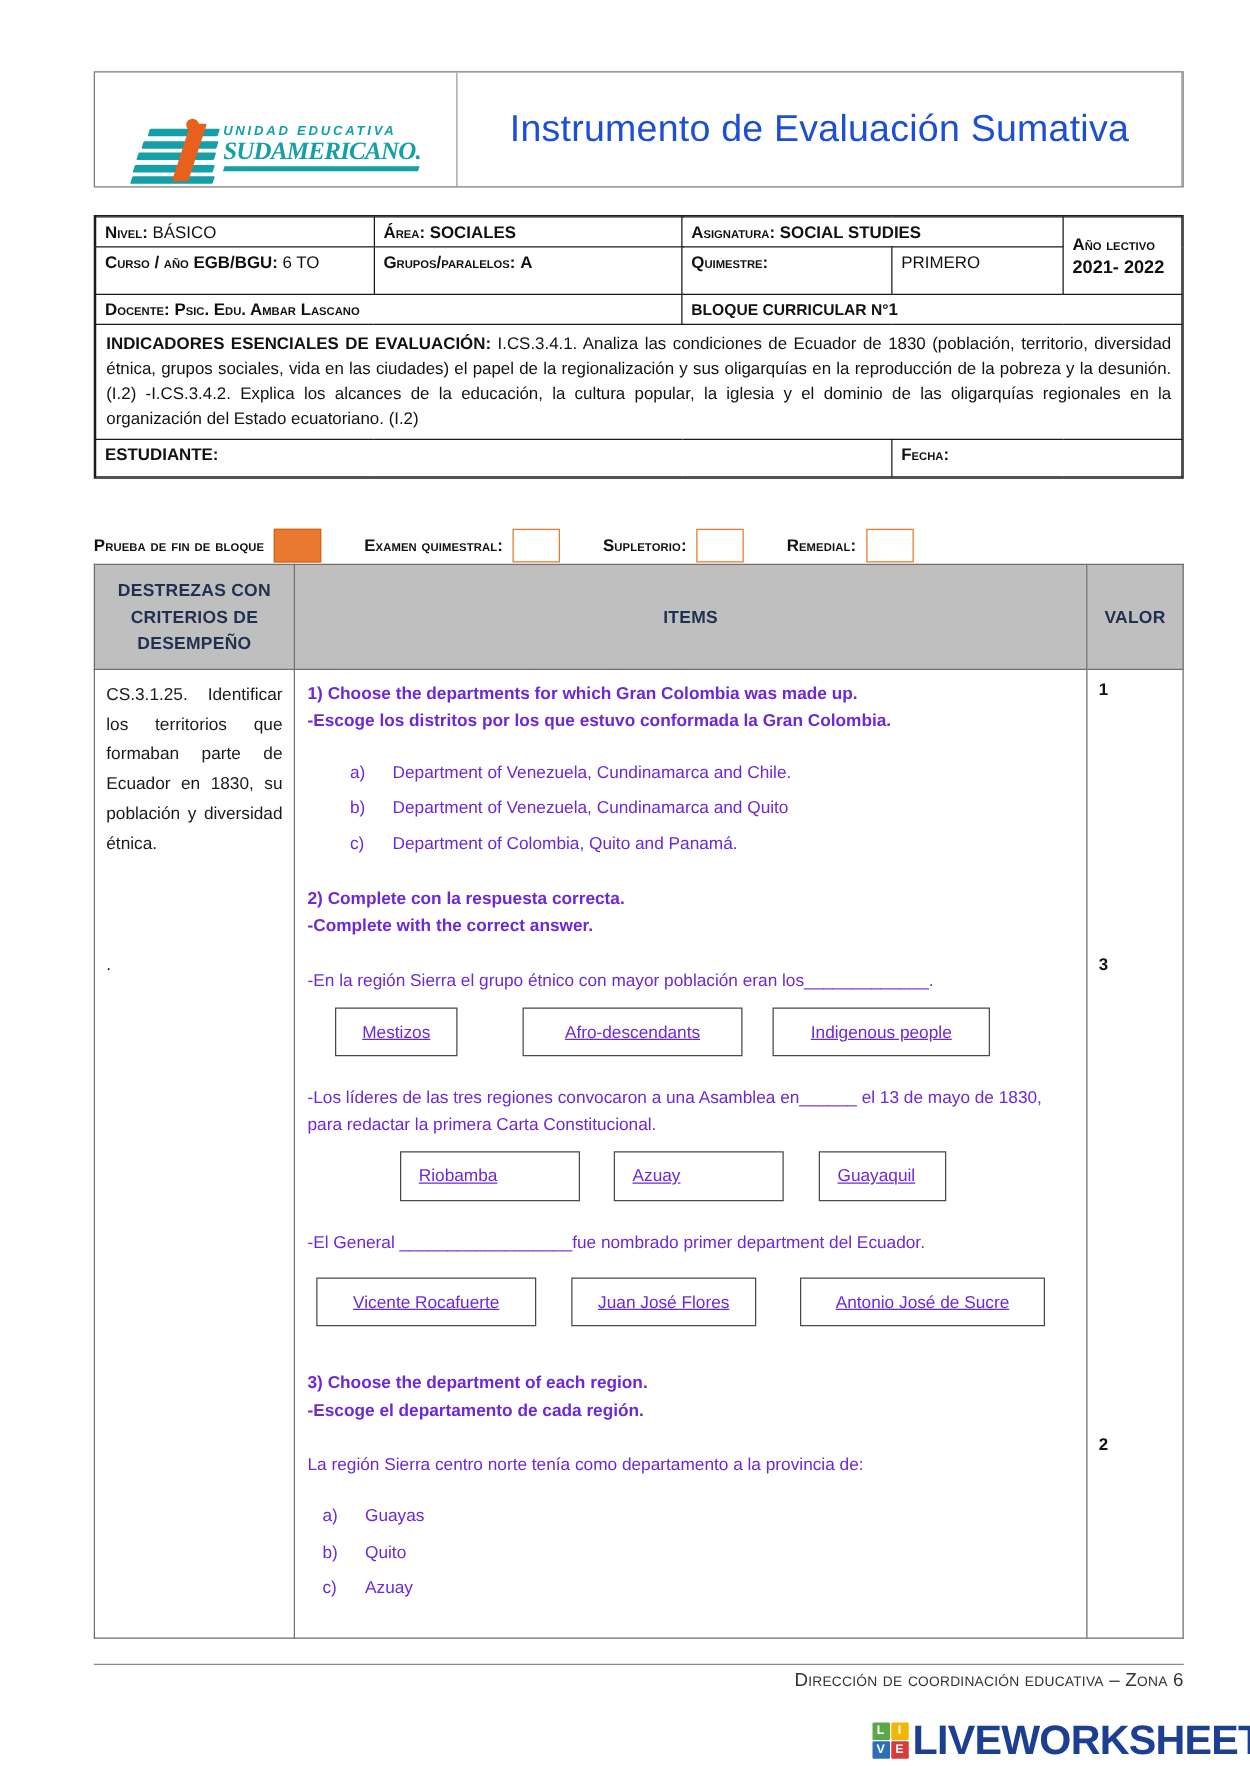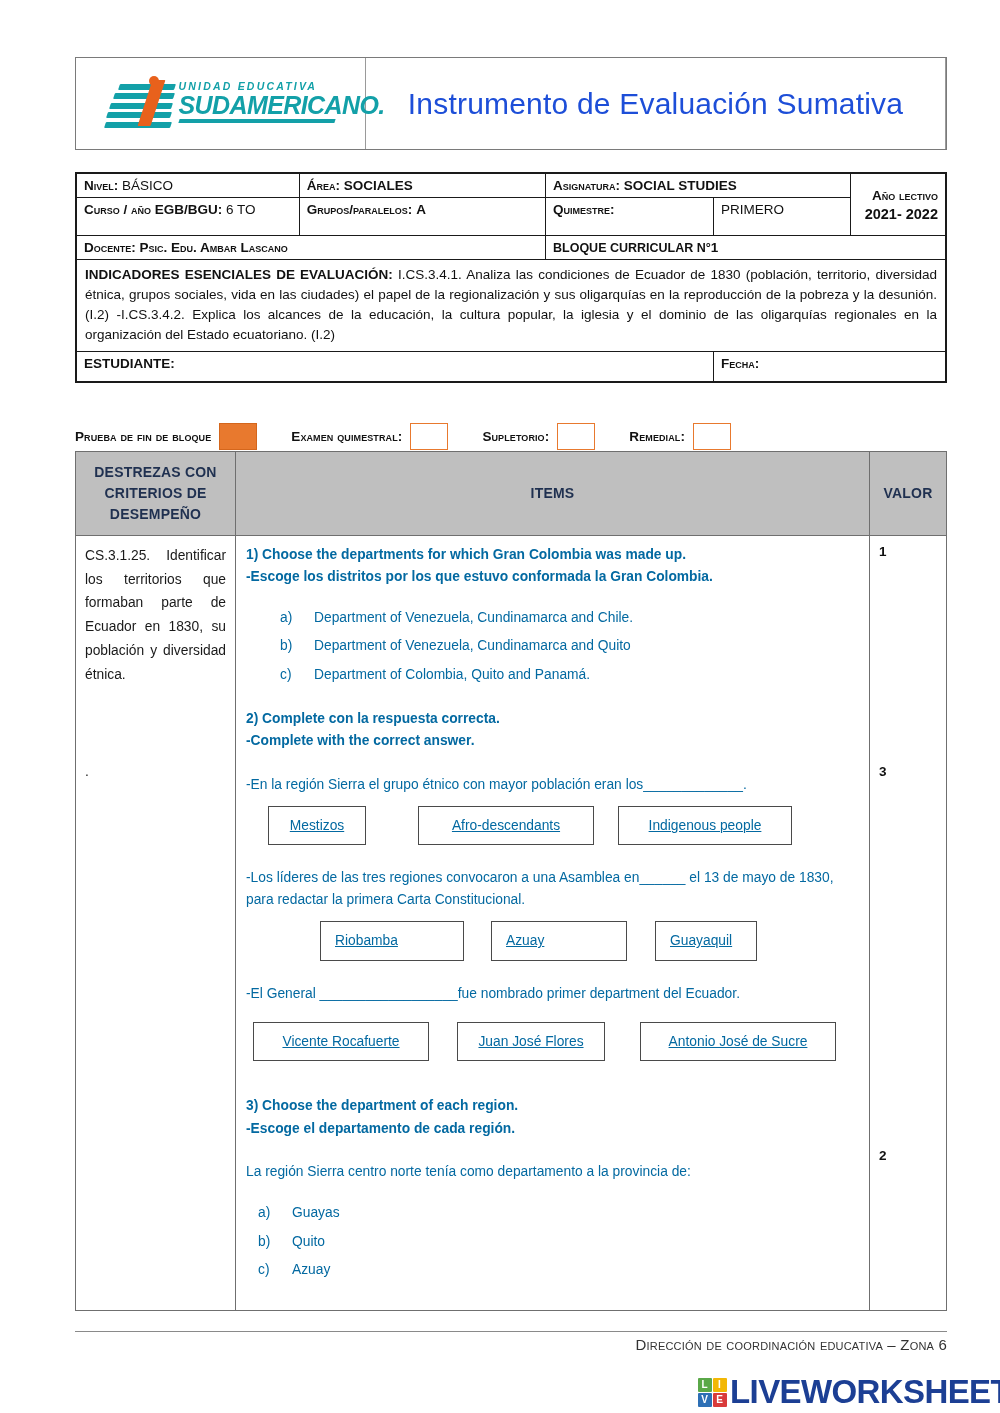--- a/index.html
+++ b/index.html
@@ -25,21 +25,21 @@
     position: absolute;
     left: 75px; top: 57px;
     width: 872px; height: 93px;
     border: 1px solid #7a7a7a;
     display: flex;
     background: #fff;
   }
   .hdr-logo {
     width: 290px;
     border-right: 1px solid #9a9a9a;
-    display: flex; align-items: center; justify-content: center;
+    display: flex; align-items: flex-end; justify-content: center;
   }
   .hdr-title {
     flex: 1;
     border-right: 1px solid #9a9a9a;
     display: flex; align-items: center; justify-content: center;
     text-align: center;
   }
   .hdr-title span {
     font-family: Liberation Sans, sans-serif;
     font-size: 30px;
@@ -95,22 +95,22 @@
     width: 158px;
   }
   .logo-small {
     font-family: "Liberation Sans", sans-serif;
     font-size: 10.5px; font-weight: bold; font-style: italic;
     color: #13a0a8;
     letter-spacing: 2.2px;
     white-space: nowrap;
   }
   .logo-big {
-    font-family: Liberation Sans, sans-serif;
-    font-size: 25px; font-weight: bold; font-style: italic;
+    font-family: Liberation Serif, serif;
+    font-size: 20px; font-weight: bold; font-style: italic;
     color: #13a0a8;
     letter-spacing: -0.6px;
     line-height: 1.05;
     white-space: nowrap;
   }
   .logo-rule {
     margin-top: 1px;
     height: 4px; width: 156px;
     background: #13a0a8;
     transform: skewX(-18deg);
@@ -131,21 +131,21 @@
     vertical-align: top;
     font-size: 13.5px;
     color: #111;
   }
   .sc-reg {
     font-variant: small-caps;
     font-weight: normal;
   }
   .lbl { font-variant: small-caps; font-weight: bold; }
   .anio-cell {
-    text-align: right;
+    text-align: left;
     vertical-align: middle !important;
   }
   .anio-top {
     font-variant: small-caps; font-weight: bold; font-size: 13.5px;
   }
   .anio-bot {
     font-weight: bold; font-size: 14.5px; padding-top: 3px;
   }
   .indic {
     font-size: 13.6px;
@@ -210,21 +210,21 @@
     text-align: justify;
     text-align-last: justify;
     color: #1a1a1a;
     height: 775px;
   }
   .cell-destreza .dot { display:block; margin-top: 74px; text-align: left; text-align-last: left;}
   .cell-items {
     padding: 8px 12px 10px 10px;
     font-size: 13.8px;
     line-height: 1.55;
-    color: #0369a1;
+    color: #6d28d9;
   }
   .cell-valor {
     padding: 8px 0 0 0;
     font-size: 13.5px;
     font-weight: bold;
     text-align: left;
     padding-left: 9px;
     color: #111;
     position: relative;
   }

